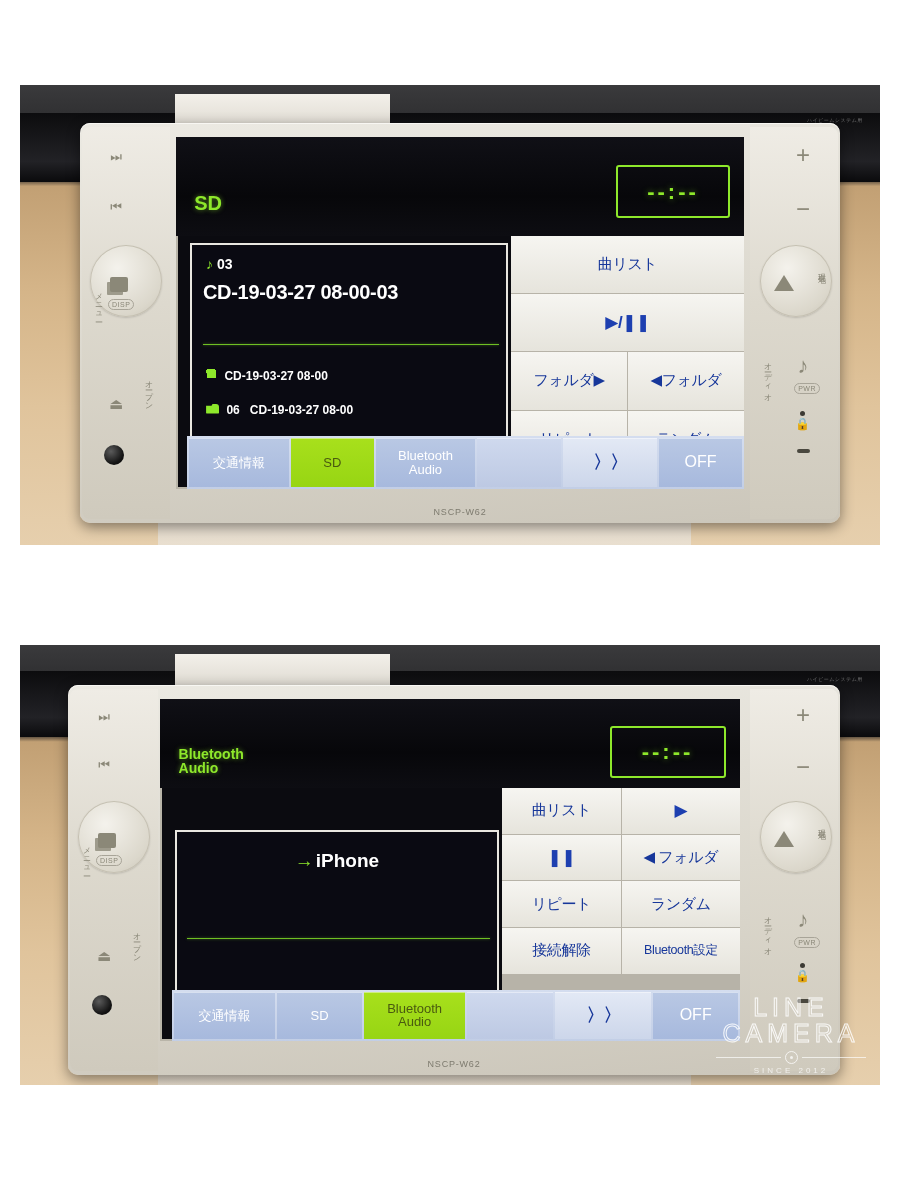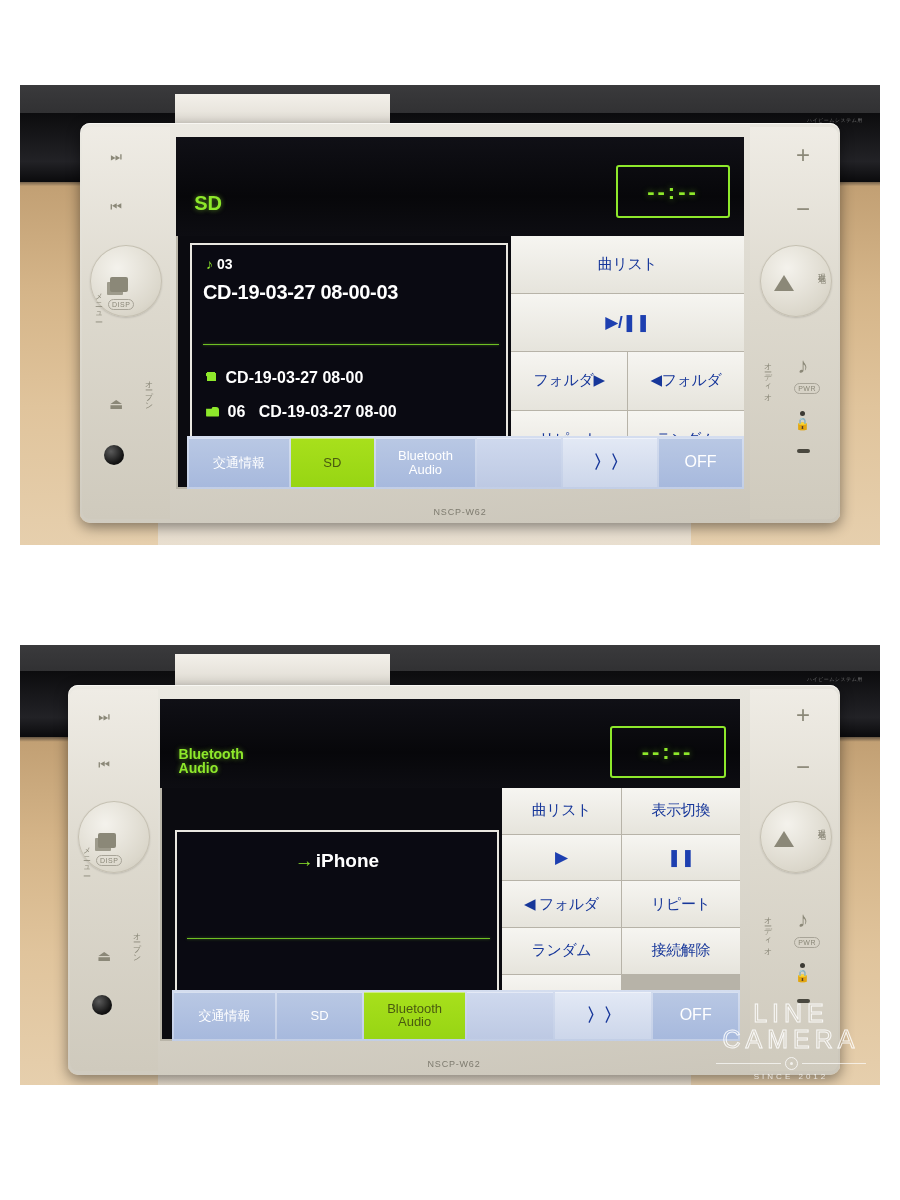--- a/index.html
+++ b/index.html
@@ -164,21 +164,21 @@
   }
   .info-text { position:absolute; color:#fff; white-space:nowrap; }
   .g { color:#8ee82b; }
   .track-no { font-size:14px; font-weight:bold; }
   .track-name { font-size:20px; font-weight:bold; letter-spacing:-.3px; }
   .divline {
     position:absolute; height:1px;
     background:#6fbf23;
     box-shadow:0 0 3px rgba(142,232,43,.5);
   }
-  .meta-row { font-size:16px; font-weight:bold; }
+  .meta-row { font-size:12px; font-weight:bold; }
   .icon-person {
     display:inline-block; width:10px; height:12px; margin-right:5px;
     vertical-align:-1px;
     background:
       radial-gradient(circle at 50% 22%, #8ee82b 45%, transparent 46%),
       linear-gradient(#8ee82b,#8ee82b) no-repeat center 60%/9px 6px;
   }
   .icon-folder {
     display:inline-block; width:13px; height:10px; margin-right:4px;
     vertical-align:0px;
@@ -259,21 +259,21 @@
     background:linear-gradient(180deg,#a8e01c,#97d513);
     color:#4a5a10;
   }
   .tab.blank { background:linear-gradient(180deg,#cfd9ee,#bdc9e3); flex:1 1 auto; }
   .tab.next  { color:#17379a; font-weight:bold; letter-spacing:-1px; font-size:18px;
                background:linear-gradient(180deg,#e3e9f5,#ccd6ea); }
   .tab.off   { color:#fff; font-size:16px; }
 
   
   #watermark {
-    position:absolute; right:14px; bottom:4px;
+    position:absolute; right:14px; bottom:10px;
     width:150px; text-align:center;
     color:rgba(255,255,255,.82);
     opacity:.9;
   }
   #watermark .wm-line1, #watermark .wm-line2 {
     font-size:25px; letter-spacing:5px; line-height:1.02;
     -webkit-text-stroke:1px rgba(255,255,255,.95);
     color:transparent;
     font-weight:300;
   }
@@ -442,21 +442,20 @@
           <div class="mode-icons">
             <span class="mi-glyph">⟳</span>
             <span class="mi-all">ALL</span>
             <span class="mi-glyph">⤯</span>
             <span class="mi-all">ALL</span>
           </div>
         </div>
 
         <div class="btn-grid" id="grid-2" style="right:0;top:26%;width:41%;height:68%;grid-template-columns:1fr 1fr;grid-template-rows:repeat(5,1fr);">
             <div class="sbtn">曲リスト</div>
-            <div class="sbtn">表示切換</div>
             <div class="sbtn glyph">▶</div>
             <div class="sbtn glyph">❚❚</div>
             <div class="sbtn">◀ フォルダ</div>
             <div class="sbtn">リピート</div>
             <div class="sbtn">ランダム</div>
             <div class="sbtn">接続解除</div>
             <div class="sbtn sm">Bluetooth設定</div>
           </div>
 
         <div class="srcbar" id="srcbar-2" style="left:2%;right:0;bottom:0;height:15%;">

